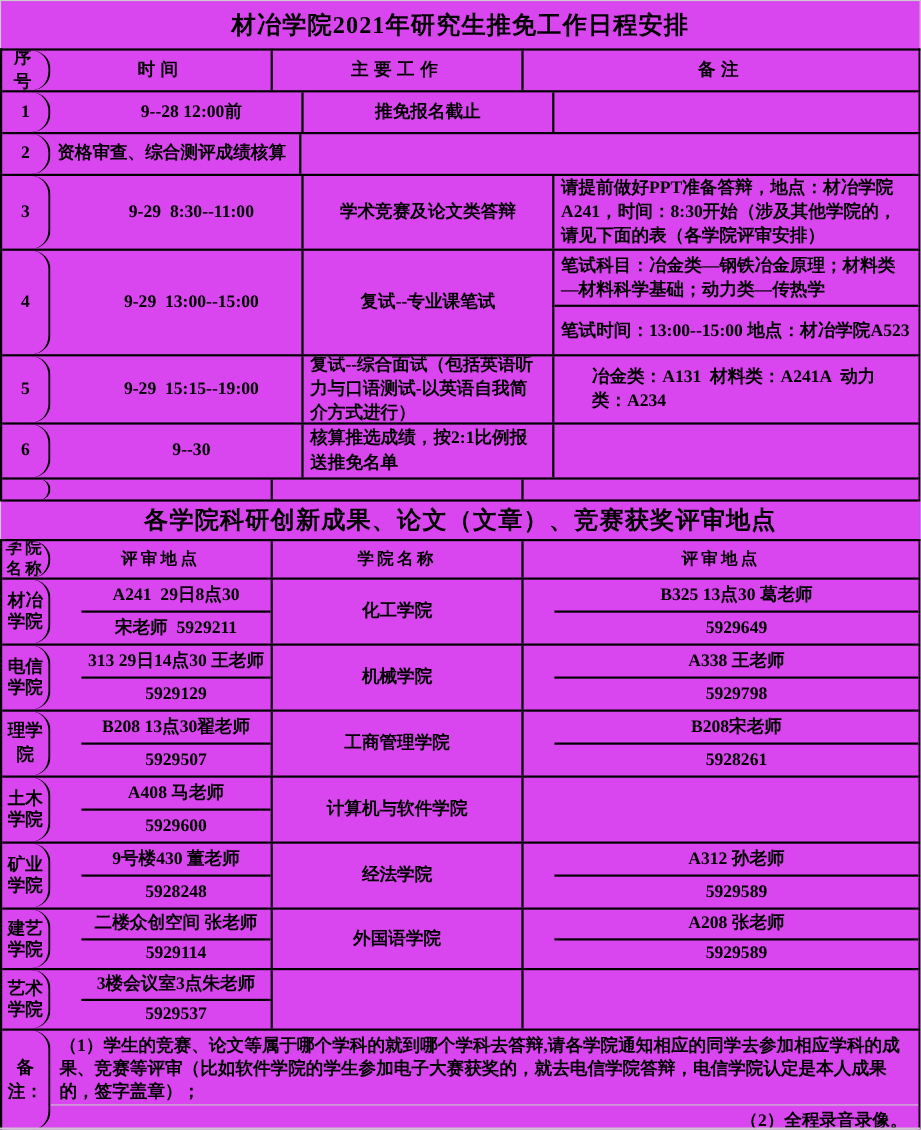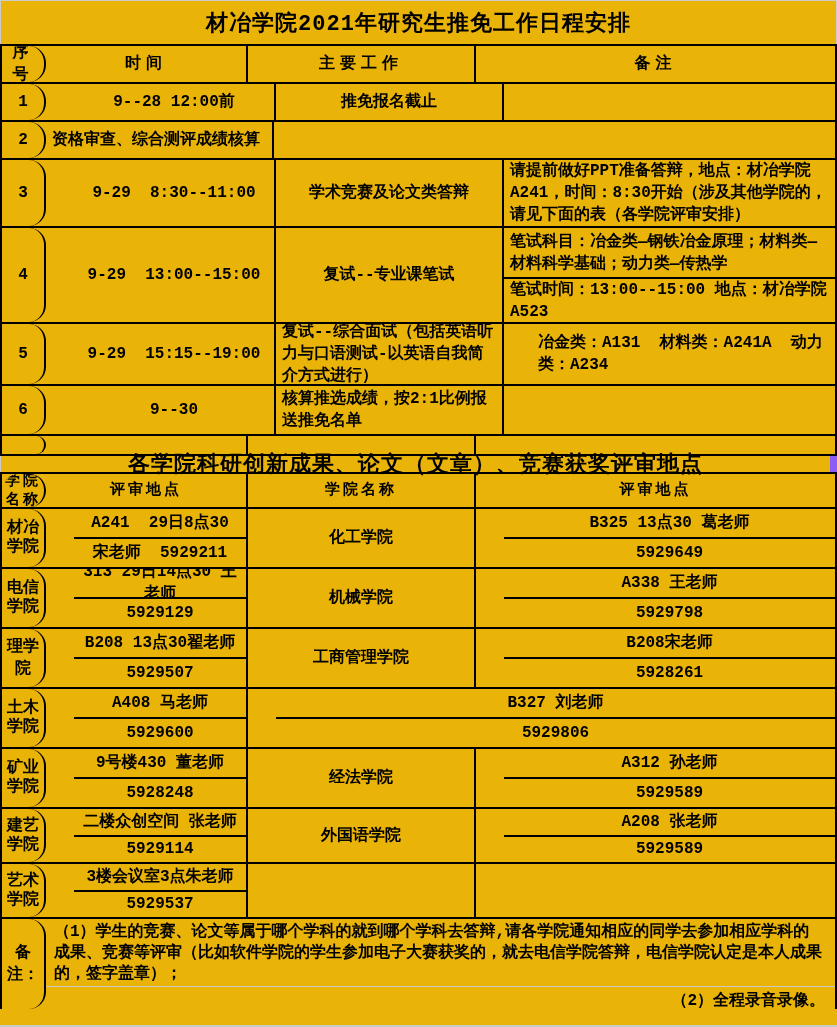--- a/index.html
+++ b/index.html
@@ -1,35 +1,35 @@
 <!DOCTYPE html>
 <html><head>
 <meta charset="utf-8">
 <style>
   html,body{margin:0;padding:0;background:#fff;}
   .page{
     position:relative;
     width:837px;height:1027px;
     box-sizing:border-box;
-    background:#eab308;
+    background:#d946ef;
     color:#000;
-    font-family:Liberation Mono, monospace;
+    font-family:Liberation Serif, serif;
     font-weight:700;
     overflow:hidden;
   }
   
   .title1{
     height:44px;box-sizing:border-box;
     border:1px solid #cccccc;border-bottom:none;
     display:flex;align-items:center;justify-content:center;
     font-size:22px;letter-spacing:1px;
   }
   .title2{
-    height:16px;box-sizing:border-box;
-    border-left:1px solid #cccccc;border-right:7px solid #8b5cf6;
+    height:34px;box-sizing:border-box;
+    border-left:1px solid #cccccc;border-right:1px solid #8b5cf6;
     display:flex;align-items:center;justify-content:center;
     font-size:22px;letter-spacing:1px;
   }
   
   .tbl{
     box-sizing:border-box;
     border:2px solid #000;border-bottom:none;
   }
   .row{display:flex;box-sizing:border-box;border-bottom:2px solid #000;}
   .h38{height:38px}.h68{height:68px}.h96{height:96px}.h62{height:62px}
@@ -195,24 +195,21 @@
     </div>
 
     <div class="row h60">
       <div class="c c1">
           <span class="w2">土木学院</span>
         </div>
       <div class="c c2 stack">
         <div class="sub sflex sb pre">A408 马老师</div>
         <div class="sub sflex pre">5929600</div>
       </div>
-      <div class="c c4 last stack">
-        <div class="sub sflex sb pre">B327 刘老师</div>
-        <div class="sub sflex pre">5929806</div>
-      </div>
+      <div class="c c3">计算机与软件学院</div>
     </div>
 
     <div class="row h60">
       <div class="c c1">
           <span class="w2">矿业学院</span>
         </div>
       <div class="c c2 stack">
         <div class="sub sflex sb pre">9号楼430 董老师</div>
         <div class="sub sflex pre">5928248</div>
       </div>

